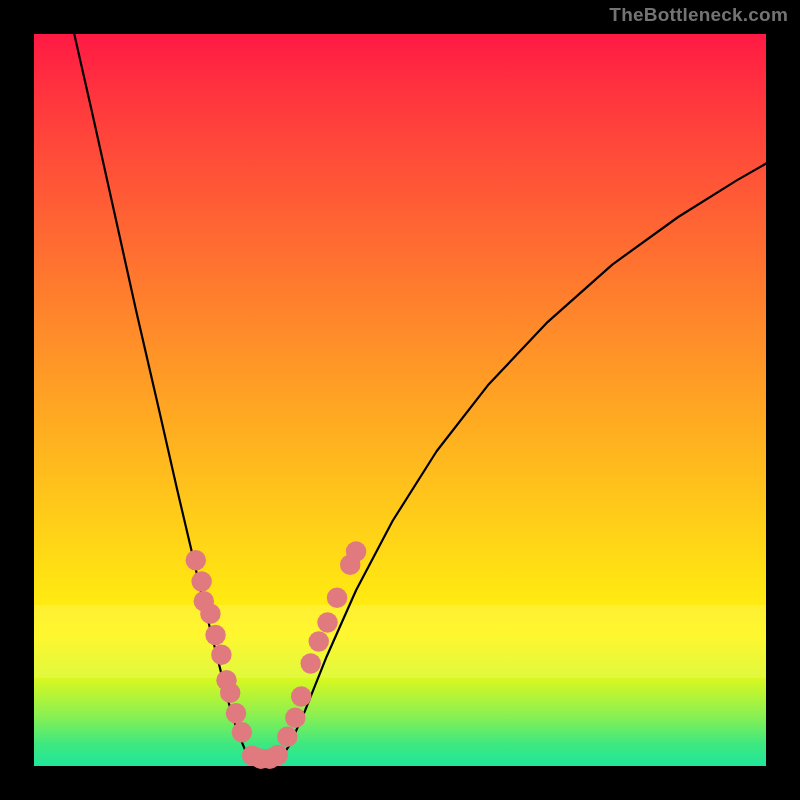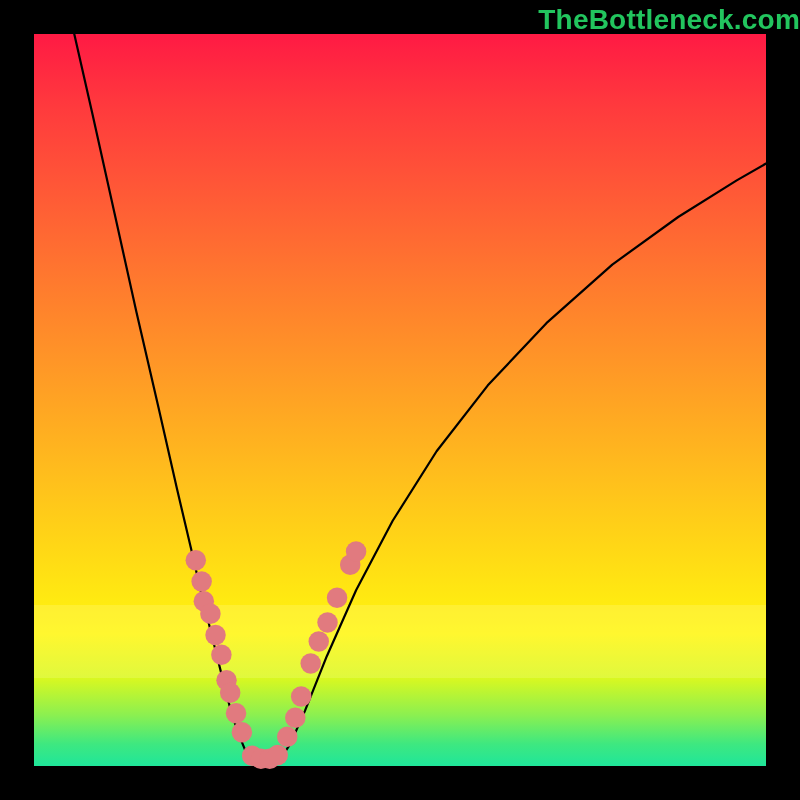--- a/index.html
+++ b/index.html
@@ -45,23 +45,23 @@
   .band {
     position: absolute;
     left: 0;
     right: 0;
     pointer-events: none;
     background: rgba(255, 255, 200, 0.18);
   }
   .watermark {
     position: absolute;
     top: 4px;
-    right: 0;
-    color: #22c55e;
-    font-size: 28px;
+    right: 12px;
+    color: #737373;
+    font-size: 19px;
     font-weight: 600;
     letter-spacing: 0.2px;
     user-select: none;
   }
   svg.curves,
   svg.dots {
     position: absolute;
     top: 0;
     left: 0;
     width: 100%;

